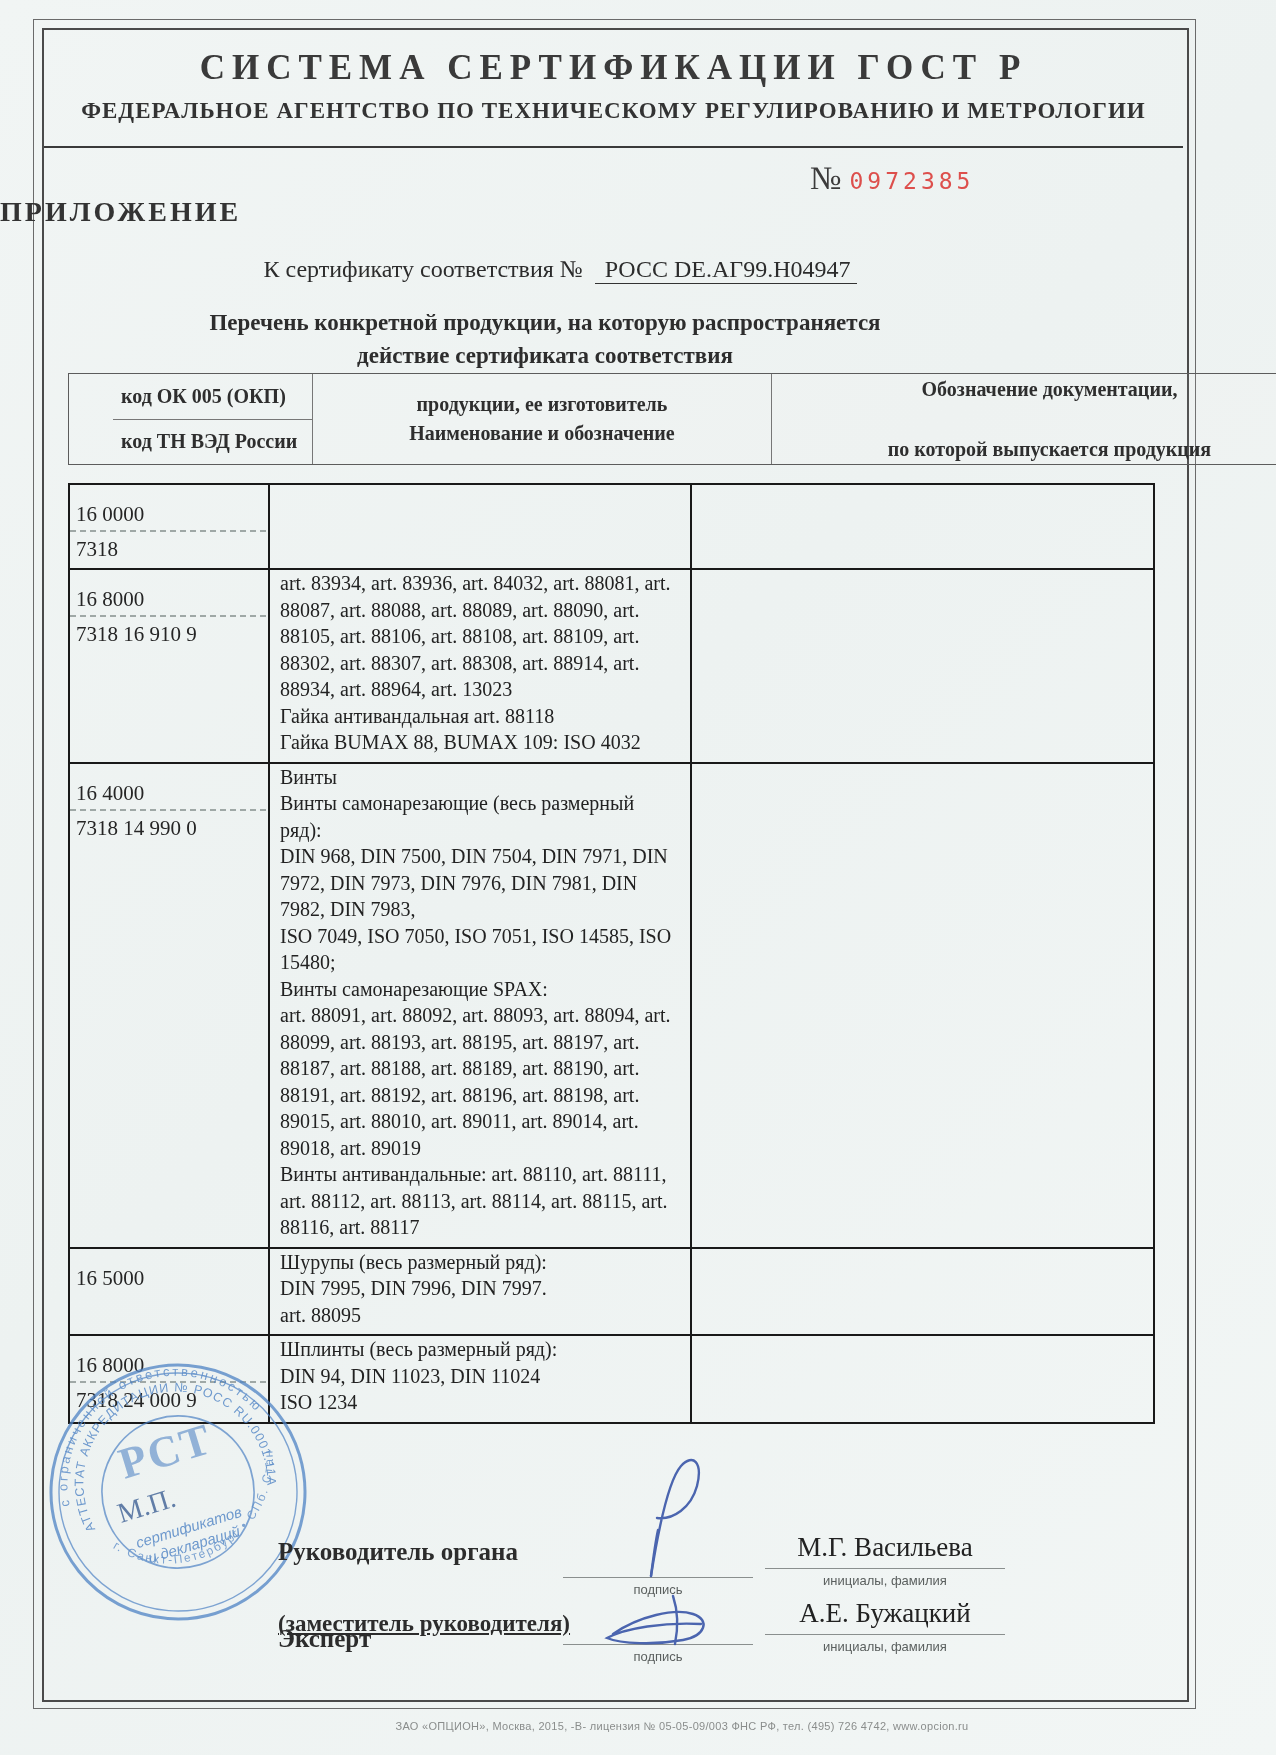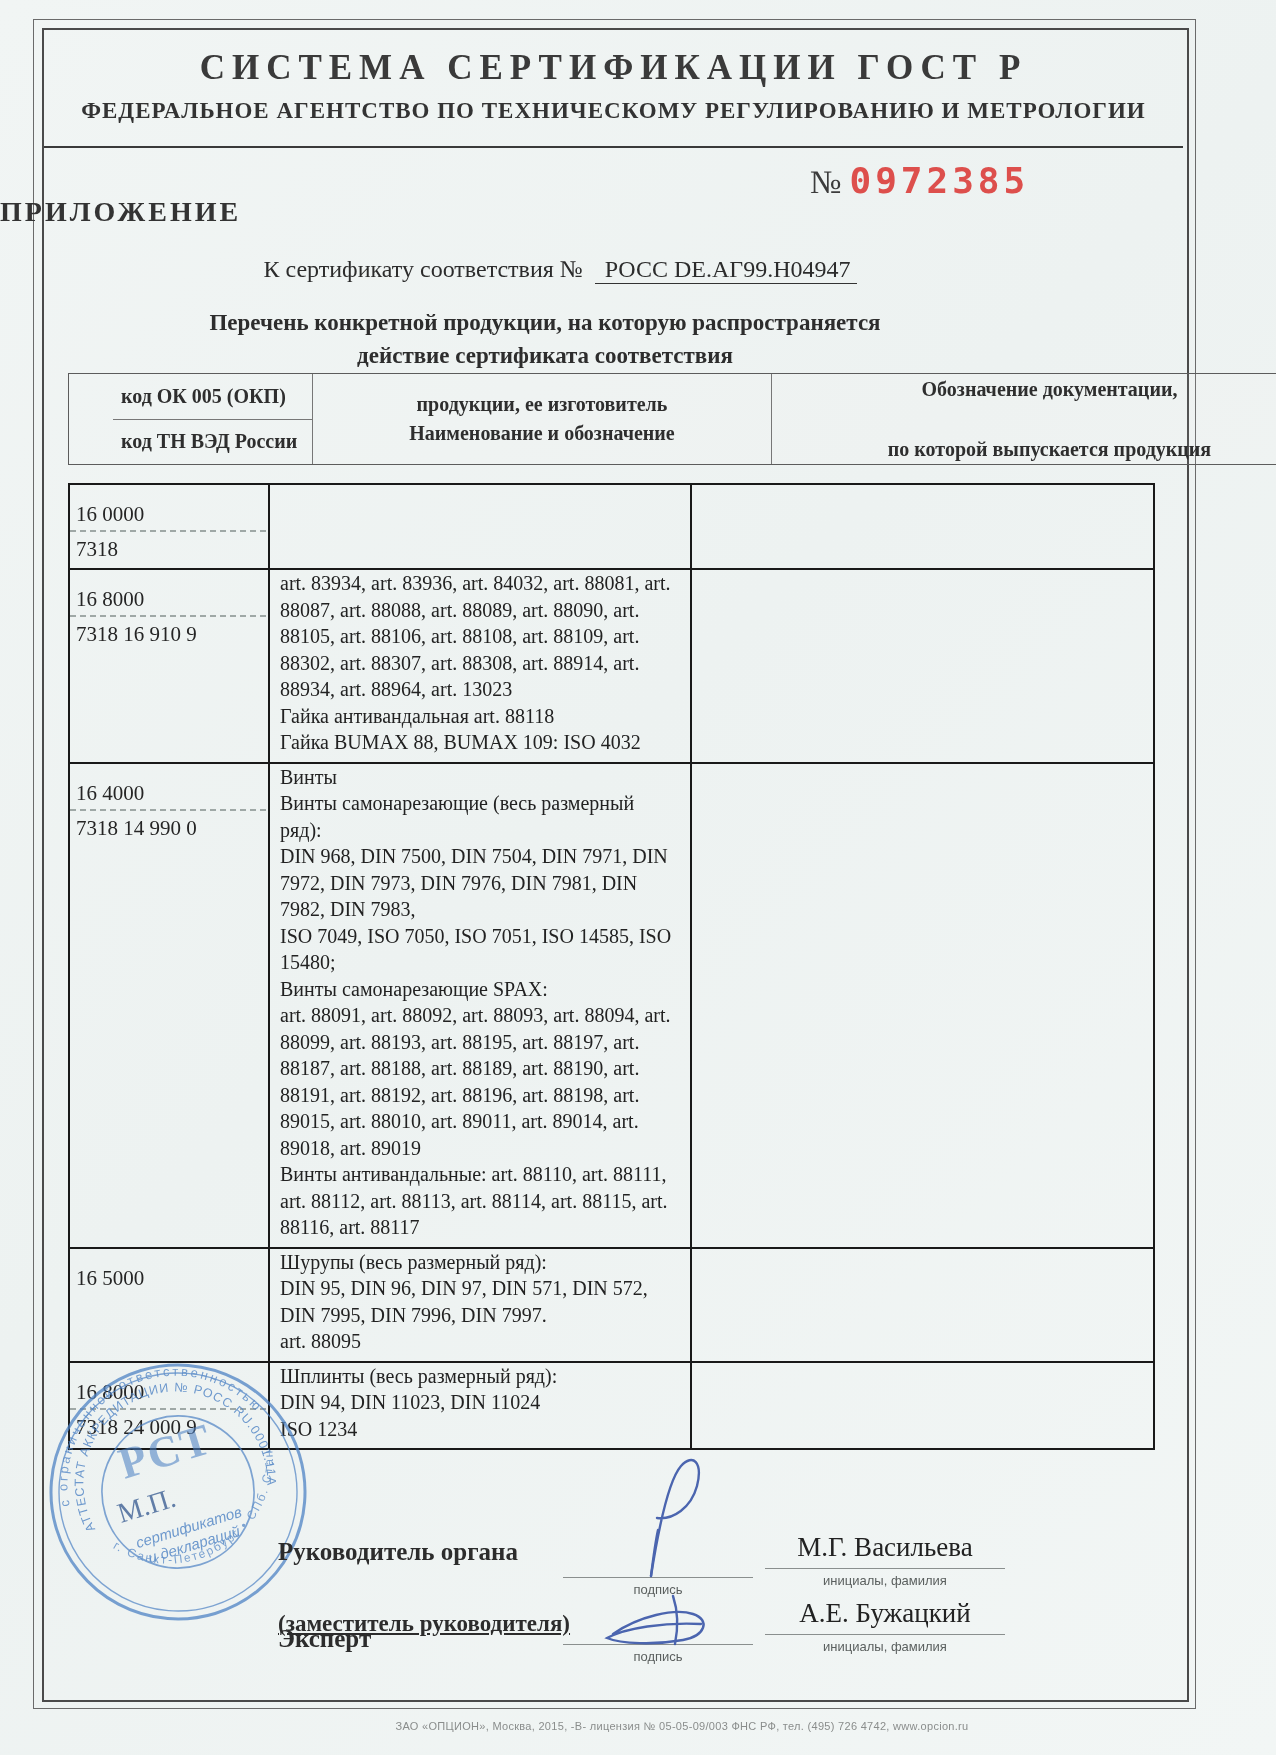--- a/index.html
+++ b/index.html
@@ -13,21 +13,21 @@
   .frame-inner{position:absolute;left:42px;top:28px;width:1143px;height:1670px;border:2px solid #4a4a4a;}
 
   
   .band{position:absolute;left:44px;top:30px;width:1139px;height:116px;border-bottom:2px solid #3a3a3a;text-align:center;}
   .band-line1{margin-top:18px;font-size:35px;font-weight:600;letter-spacing:7px;color:#3a3a3a;}
   .band-line2{margin-top:10px;font-size:23px;font-weight:700;letter-spacing:1px;color:#333;}
 
   
   .doc-number{position:absolute;left:810px;top:160px;white-space:nowrap;}
   .doc-number .no{font-size:33px;color:#3c3c3c;margin-right:8px;}
-  .doc-number .digits{font-family:"DejaVu Sans Mono", monospace;font-size:36px;color:#dd4f4c;letter-spacing:4px;font-weight:bold;}
+  .doc-number .digits{font-family:"DejaVu Sans Mono", monospace;font-size:23px;color:#dd4f4c;letter-spacing:4px;}
 
   .title{position:absolute;left:0;top:196px;width:1090px;text-align:left;font-size:28px;font-weight:600;letter-spacing:3px;color:#333;}
 
   .certline{position:absolute;left:0;top:256px;width:1120px;text-align:center;font-size:24px;color:#2c2c2c;}
   .certline .val{border-bottom:1.5px solid #333;padding:0 6px 1px 10px;margin-left:6px;}
 
   .subtitle{position:absolute;left:0;top:306px;width:1090px;text-align:center;font-size:23px;font-weight:700;color:#2d2d2d;line-height:33px;}
 
   
   .htable{position:absolute;left:68px;top:373px;width:1260px;height:92px;border:1.5px solid #5c5c5c;display:flex;box-sizing:border-box;background:rgba(255,255,255,0.06);padding-left:44px;}
@@ -174,21 +174,20 @@
             <div class="pline">88116, art. 88117</div>
           </div>
           <div class="bcol c3"></div>
         </div>
         <div class="brow">
           <div class="bcol c1">
             <div class="code">16 5000</div>
           </div>
           <div class="bcol c2">
             <div class="pline">Шурупы (весь размерный ряд):</div>
-            <div class="pline">DIN 95, DIN 96, DIN 97, DIN 571, DIN 572,</div>
             <div class="pline">DIN 7995, DIN 7996, DIN 7997.</div>
             <div class="pline">art. 88095</div>
           </div>
           <div class="bcol c3"></div>
         </div>
         <div class="brow">
           <div class="bcol c1">
             <div class="code">16 8000</div>
             <div class="dashsep"></div>
             <div class="code">7318 24 000 9</div>

